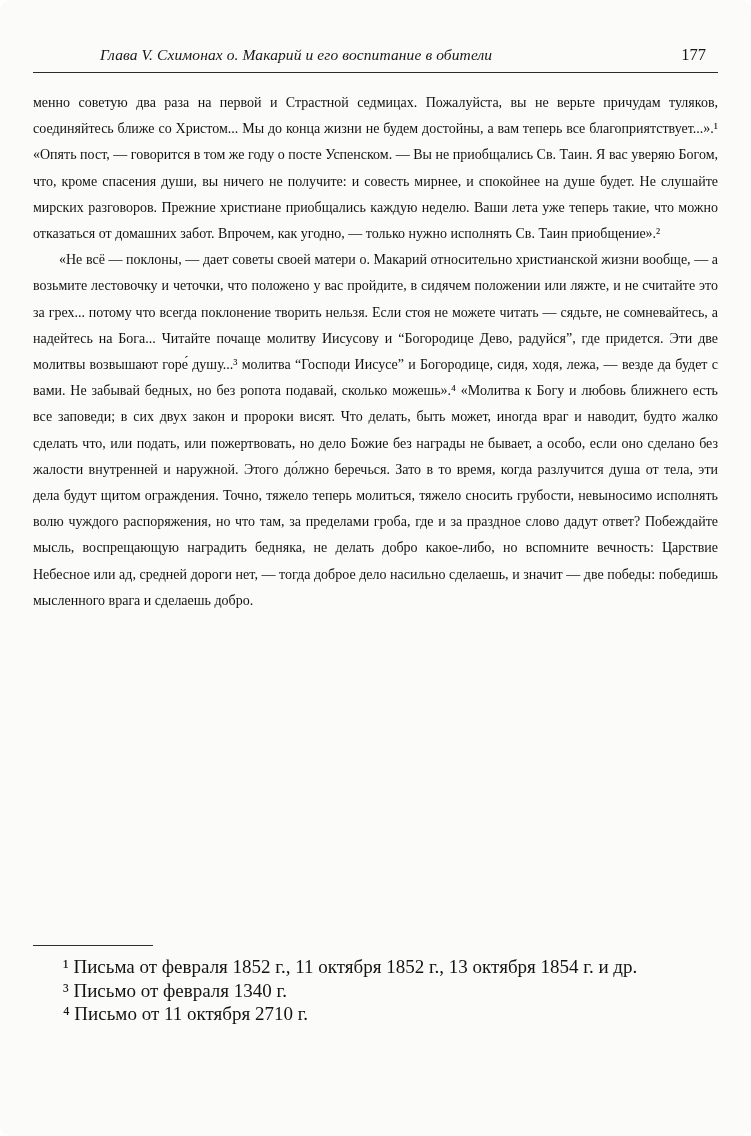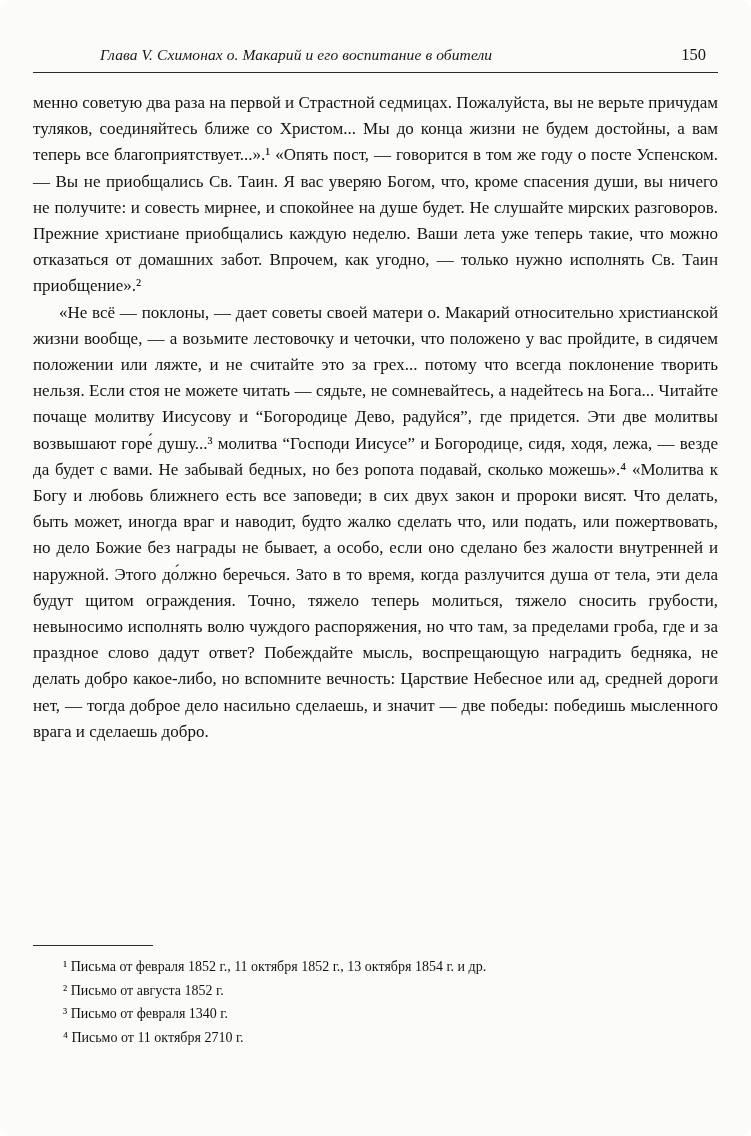--- a/index.html
+++ b/index.html
@@ -49,21 +49,21 @@
     padding-right: 8px;
   }
   .header-rule {
     margin: 7px 0 0 0;
     height: 1px;
     background: #2b2b2b;
     width: 100%;
   }
   .body-text {
     margin-top: 17px;
-    font-size: 17px;
+    font-size: 14px;
     line-height: 26.2px;
     text-align: justify;
     text-justify: inter-word;
     hyphens: none;
     color: #121212;
   }
   .body-text p {
     margin: 0;
     text-indent: 26px;
   }
@@ -76,48 +76,47 @@
     top: 945px;
     width: 685px;
   }
   .footnote-rule {
     width: 120px;
     height: 1px;
     background: #2d2d2d;
     margin-bottom: 9px;
   }
   .footnote {
-    font-size: 14px;
+    font-size: 19px;
     line-height: 23.5px;
     color: #131313;
     padding-left: 30px;
     text-indent: 0;
   }
 </style>
 </head>
 <body>
 
 <div class="page">
 
   <div class="content">
 
     <div class="header-row">
       <div class="running-title">Глава V. Схимонах о. Макарий и его воспитание в обители</div>
-      <div class="page-number">150</div>
+      <div class="page-number">177</div>
     </div>
     <div class="header-rule"></div>
 
     <div class="body-text">
       <p class="noindent">менно советую два раза на первой и Страстной седмицах. Пожалуйста, вы не верьте причудам туляков, соединяйтесь ближе со Христом... Мы до конца жизни не будем достойны, а вам теперь все благоприятствует...».¹ «Опять пост, — говорится в том же году о посте Успенском. — Вы не приобщались Св. Таин. Я вас уверяю Богом, что, кроме спасения души, вы ничего не получите: и совесть мирнее, и спокойнее на душе будет. Не слушайте мирских разговоров. Прежние христиане приобщались каждую неделю. Ваши лета уже теперь такие, что можно отказаться от домашних забот. Впрочем, как угодно, — только нужно исполнять Св. Таин приобщение».²</p>
       <p>«Не всё — поклоны, — дает советы своей матери о. Макарий относительно христианской жизни вообще, — а возьмите лестовочку и четочки, что положено у вас пройдите, в сидячем положении или ляжте, и не считайте это за грех... потому что всегда поклонение творить нельзя. Если стоя не можете читать — сядьте, не сомневайтесь, а надейтесь на Бога... Читайте почаще молитву Иисусову и “Богородице Дево, радуйся”, где придется. Эти две молитвы возвышают горе́ душу...³ молитва “Господи Иисусе” и Богородице, сидя, ходя, лежа, — везде да будет с вами. Не забывай бедных, но без ропота подавай, сколько можешь».⁴ «Молитва к Богу и любовь ближнего есть все заповеди; в сих двух закон и пророки висят. Что делать, быть может, иногда враг и наводит, будто жалко сделать что, или подать, или пожертвовать, но дело Божие без награды не бывает, а особо, если оно сделано без жалости внутренней и наружной. Этого до́лжно беречься. Зато в то время, когда разлучится душа от тела, эти дела будут щитом ограждения. Точно, тяжело теперь молиться, тяжело сносить грубости, невыносимо исполнять волю чуждого распоряжения, но что там, за пределами гроба, где и за праздное слово дадут ответ? Побеждайте мысль, воспрещающую наградить бедняка, не делать добро какое-либо, но вспомните вечность: Царствие Небесное или ад, средней дороги нет, — тогда доброе дело насильно сделаешь, и значит — две победы: победишь мысленного врага и сделаешь добро.</p>
     </div>
 
   </div>
 
   <div class="footnote-area">
     <div class="footnote-rule"></div>
     <div class="footnote">¹ Письма от февраля 1852 г., 11 октября 1852 г., 13 октября 1854 г. и др.</div>
-    <div class="footnote">² Письмо от августа 1852 г.</div>
     <div class="footnote">³ Письмо от февраля 1340 г.</div>
     <div class="footnote">⁴ Письмо от 11 октября 2710 г.</div>
   </div>
 
 </div>
 
 </body></html>

